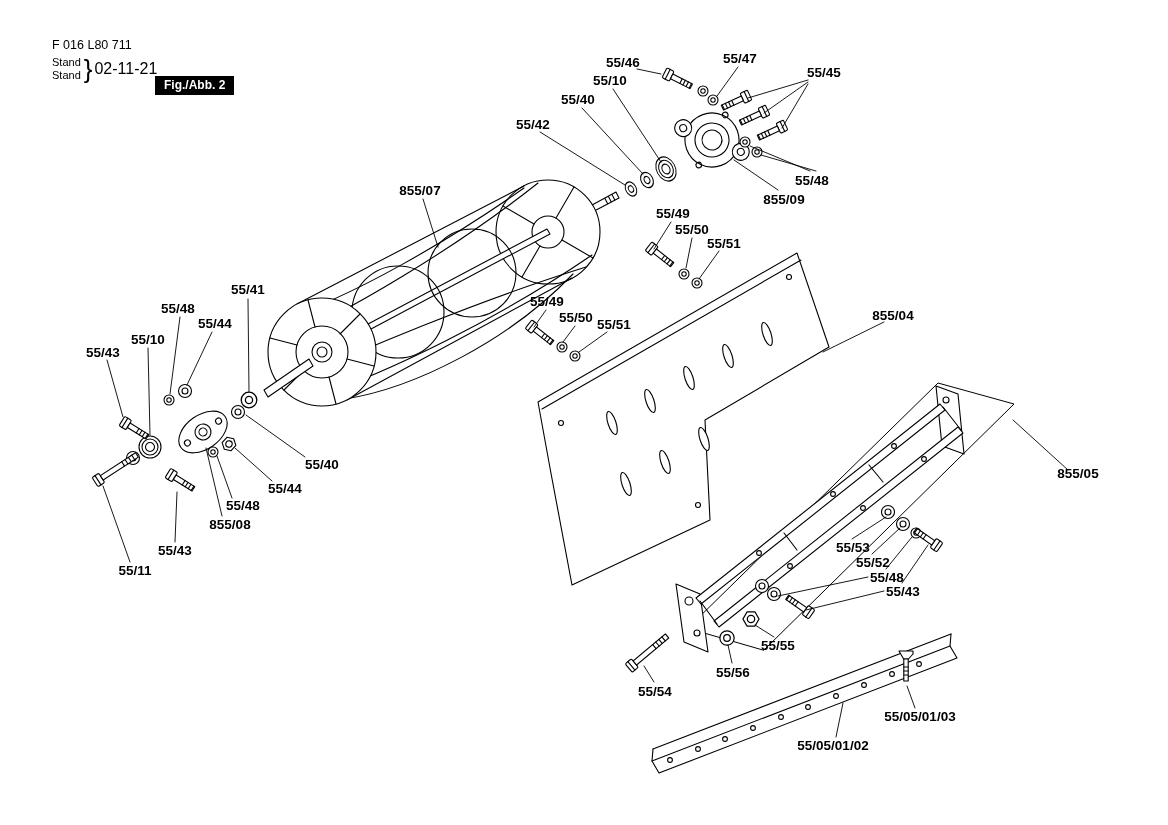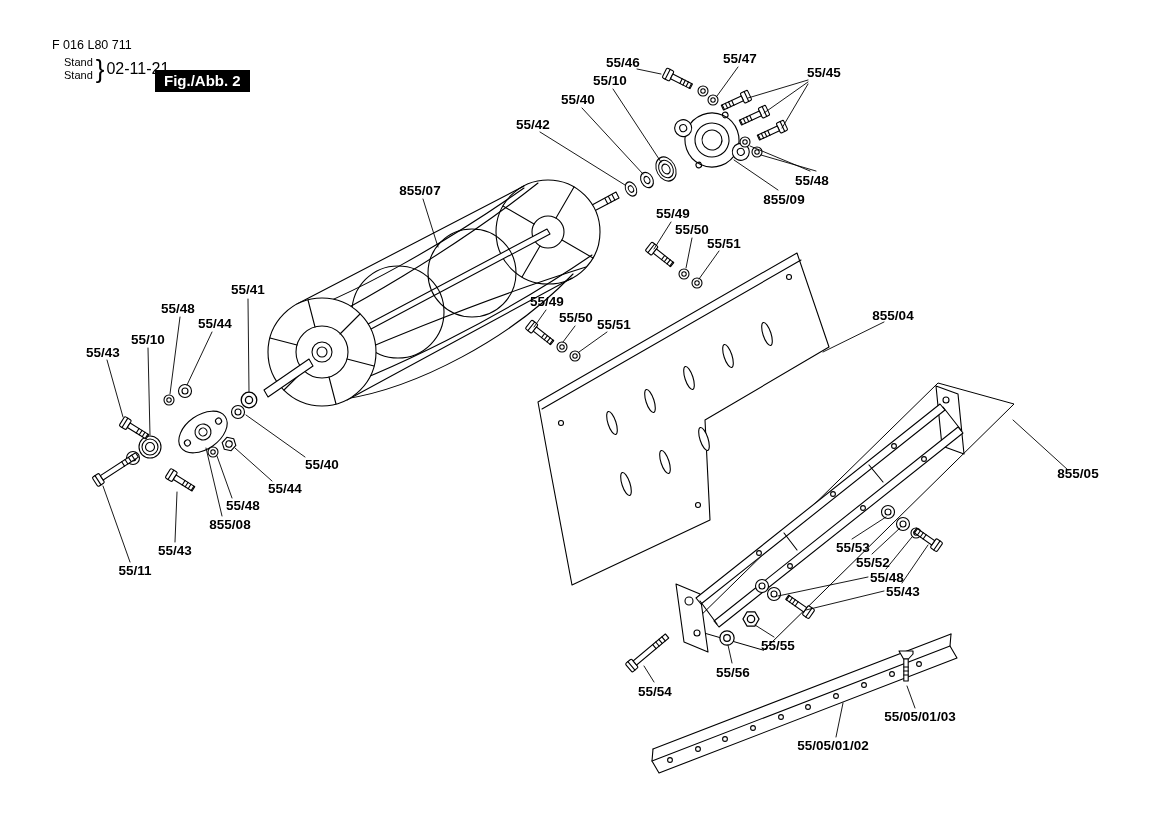--- a/index.html
+++ b/index.html
@@ -1,24 +1,24 @@
 <!DOCTYPE html>
 <html><head>
 <meta charset="utf-8">
 <style>
   html,body{margin:0;padding:0;background:#fff;}
   .page{position:relative;width:1168px;height:825px;background:#fff;overflow:hidden;
         font-family:"Liberation Sans",sans-serif;color:#000;}
   .hdr-num{position:absolute;left:52px;top:38px;font-size:12.5px;}
   .stand-issue{position:absolute;left:52px;top:56px;display:flex;align-items:center;}
-  .si-col{display:flex;flex-direction:column;font-size:11px;line-height:1.2;margin-left:12px;}
+  .si-col{display:flex;flex-direction:column;font-size:11px;line-height:1.2;}
   .brace{font-size:26px;font-weight:300;margin:0 2px 0 3px;line-height:1;}
   .si-date{font-size:16px;}
-  .fig-box{position:absolute;left:155px;top:70px;background:#000;color:#fff;
-           font-size:15px;font-weight:bold;padding:2px 9px 3px 9px;}
+  .fig-box{position:absolute;left:155px;top:76px;background:#000;color:#fff;
+           font-size:12px;font-weight:bold;padding:2px 9px 3px 9px;}
   .footer{position:absolute;left:52px;top:712px;font-size:11.5px;line-height:1.35;}
   svg.diagram{position:absolute;left:0;top:0;}
   .plabel{font-family:"Liberation Sans",sans-serif;font-size:13.5px;font-weight:bold;fill:#000;}
 </style>
 </head>
 <body>
 
 <div class="page">
 
   <div class="hdr-num">F 016 L80 711</div>

